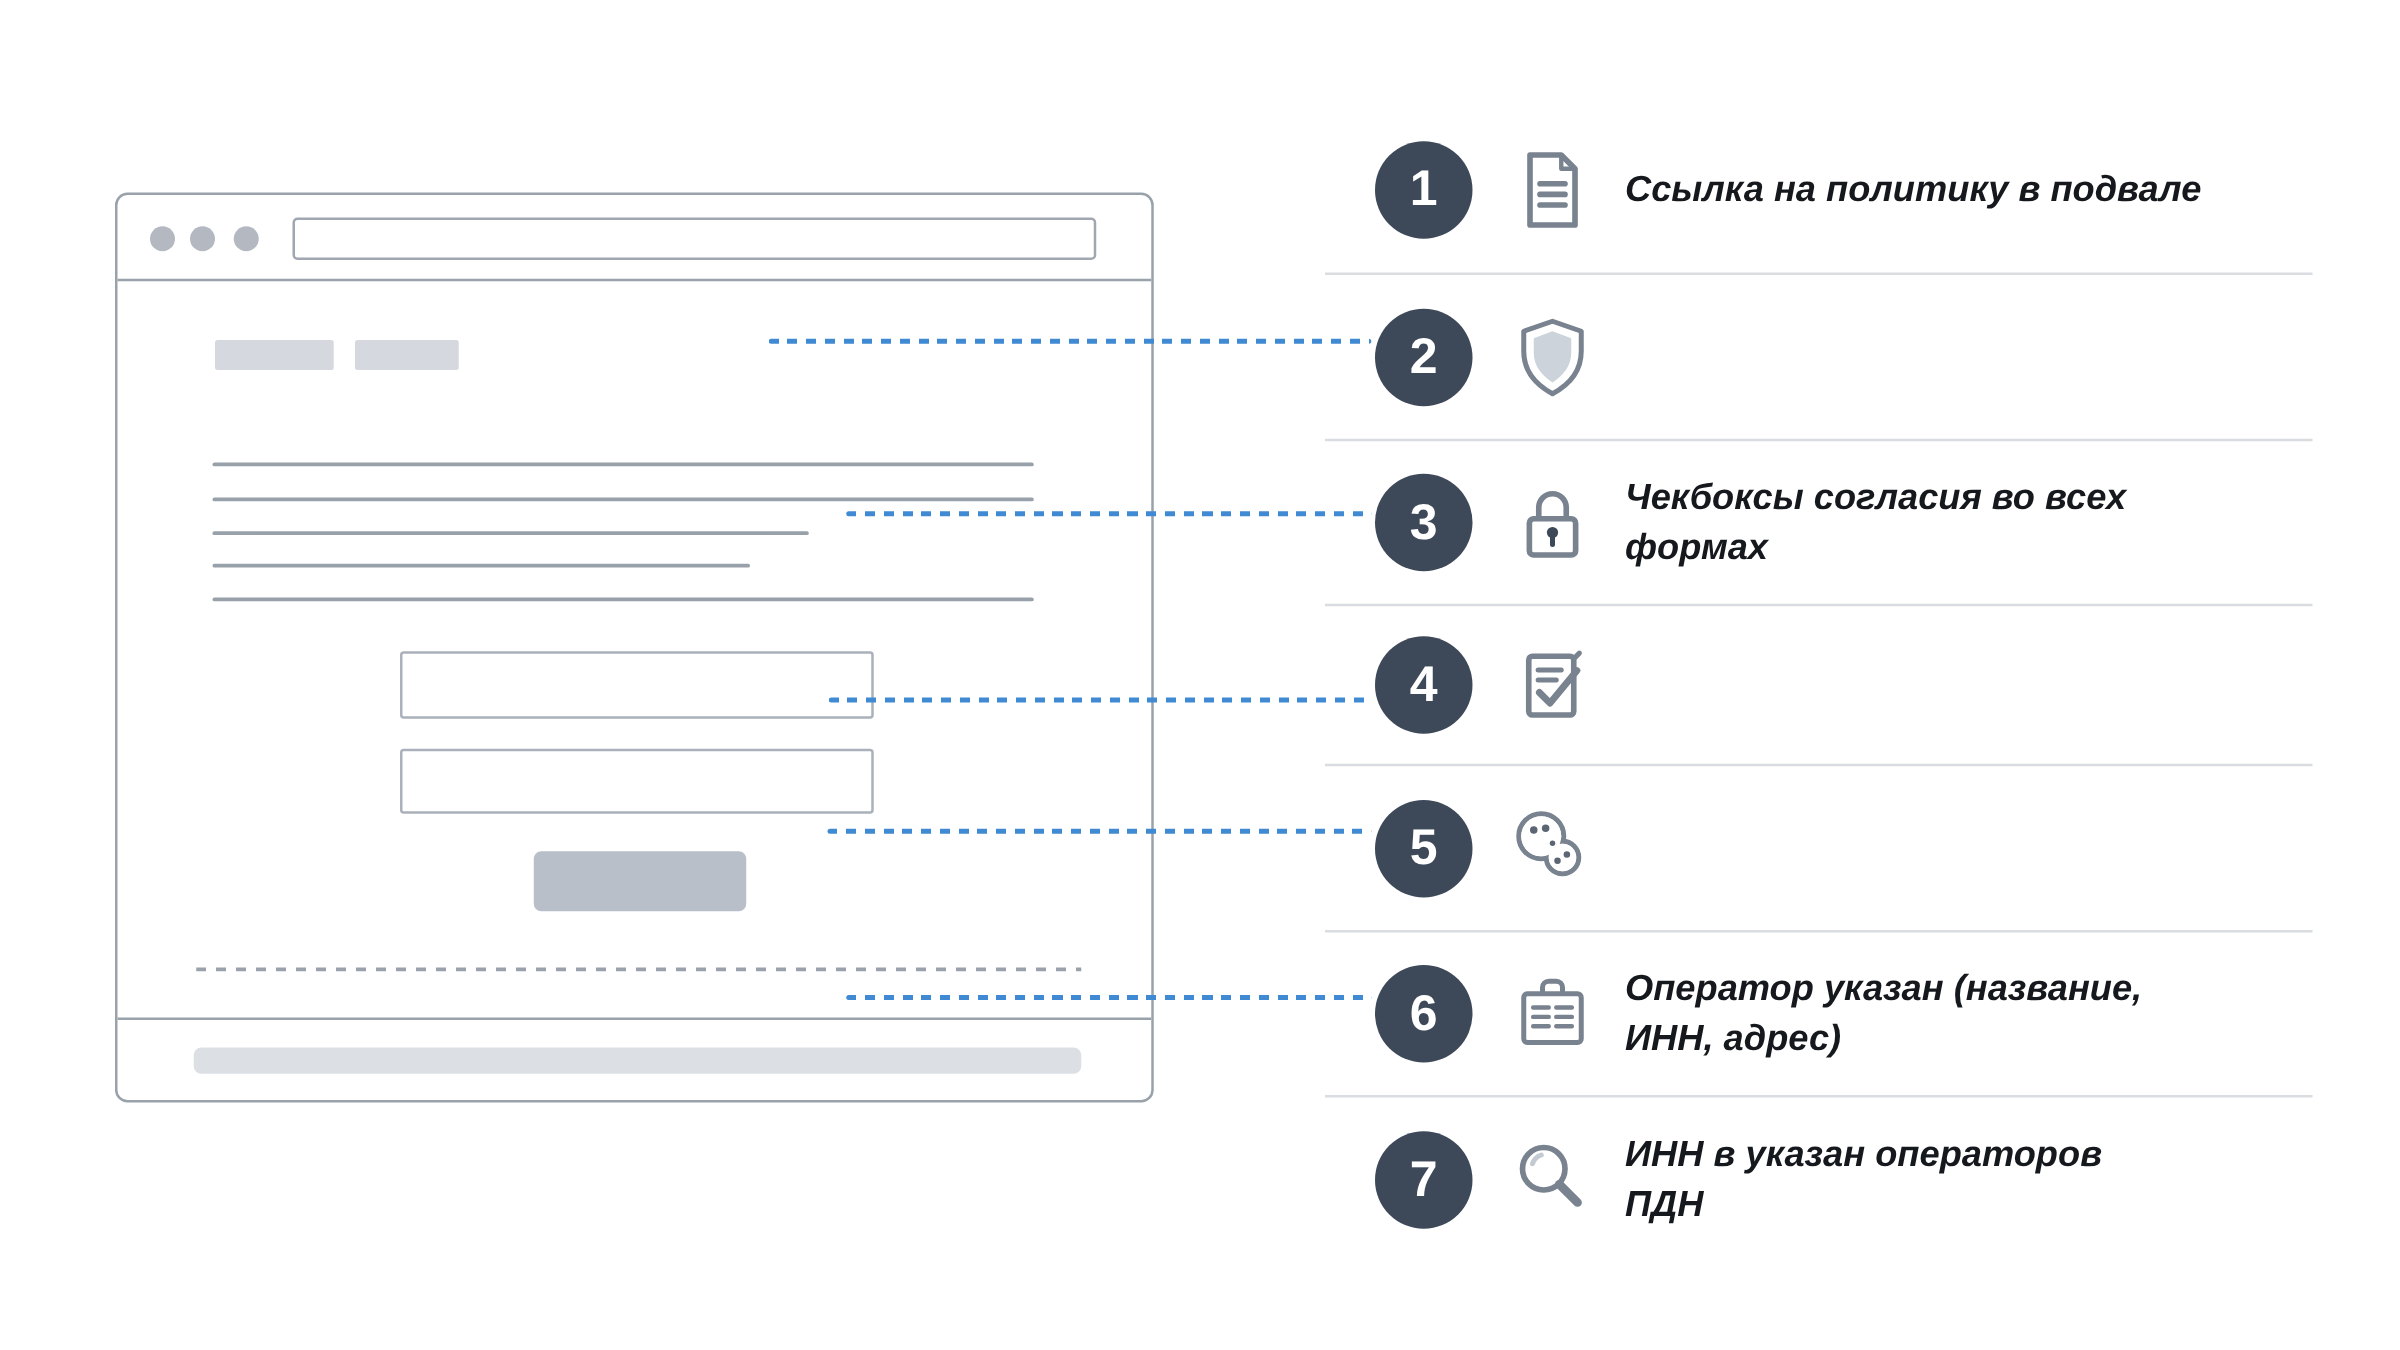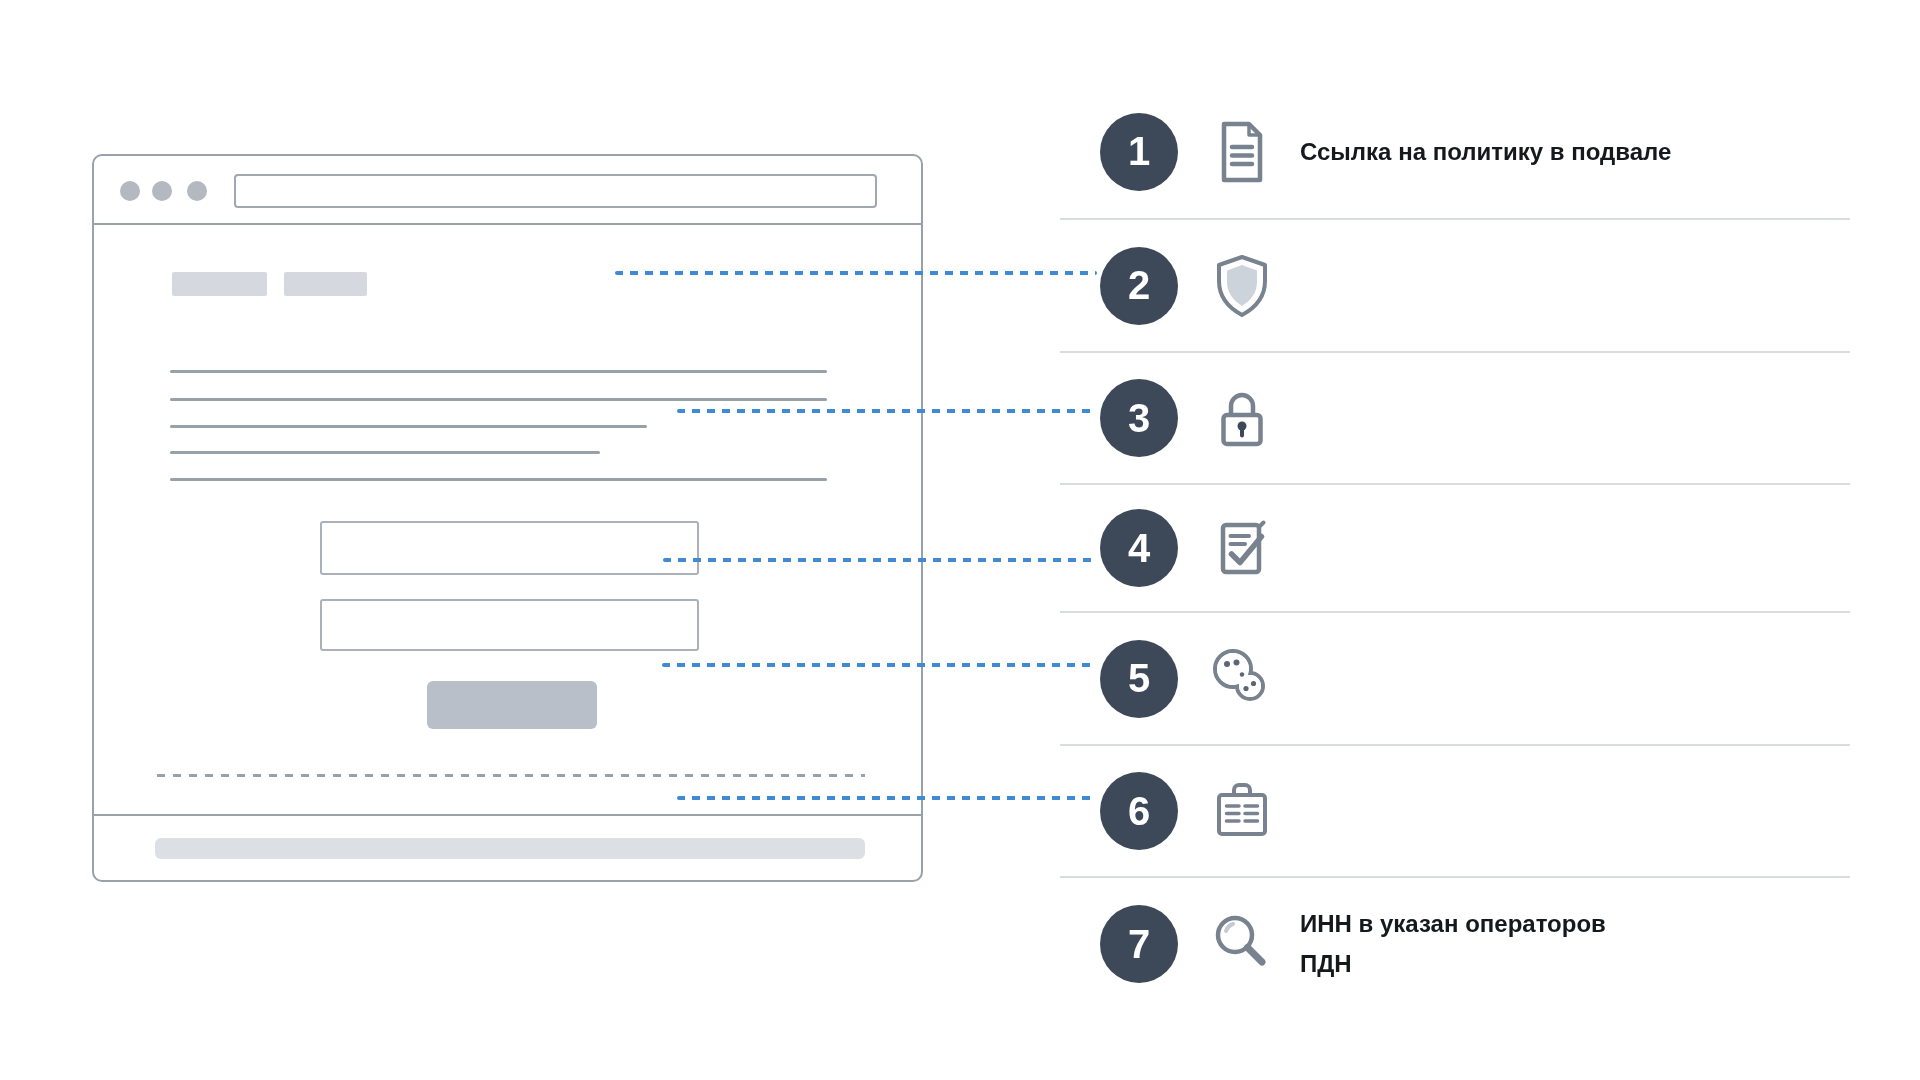--- a/index.html
+++ b/index.html
@@ -63,22 +63,22 @@
     width:78px;height:78px;border-radius:50%;background:#3d4858;
     display:flex;align-items:center;justify-content:center;
     color:#ffffff;font-size:40px;font-weight:700;
   }
   .iconbox{
     position:absolute;left:146px;top:50%;transform:translateY(-50%);
     width:72px;height:72px;display:flex;align-items:center;justify-content:center;
   }
   .label{
     position:absolute;left:240px;top:50%;transform:translateY(-50%);
-    width:545px;color:#15181c;font-size:24px;line-height:40px;font-weight:700;
-    white-space:pre-line;letter-spacing:0;
+    width:545px;color:#15181c;font-size:29px;line-height:40px;font-weight:700;
+    white-space:pre-line;letter-spacing:0;font-style:italic;
   }
   svg{display:block}
 </style>
 </head>
 <body>
 
 <div class="window">
   <div class="topbar">
     <div class="dot d1"></div>
     <div class="dot d2"></div>
@@ -145,20 +145,22 @@
       <span>3</span>
     </div>
     <div class="iconbox">
       <svg width="72" height="72" viewBox="0 0 72 72" fill="none">
         <path d="M25 34 V24 a11 11 0 0 1 22 0 V34" stroke="#79828f" stroke-width="4.5" fill="none" stroke-linecap="round"></path>
         <rect x="17.5" y="33" width="37" height="29" rx="3.5" stroke="#79828f" stroke-width="4.5" fill="#fff"></rect>
         <circle cx="36" cy="44" r="4.5" fill="#3d4858"></circle>
         <path d="M36 46 V53.5" stroke="#3d4858" stroke-width="4" stroke-linecap="round"></path>
       </svg>
     </div>
+    <div class="label">Чекбоксы согласия во всех
+формах</div>
   </div>
 
   <div class="row r4 sep">
     <div class="stepcircle">
       <span>4</span>
     </div>
     <div class="iconbox">
       <svg width="72" height="72" viewBox="0 0 72 72" fill="none">
         <rect x="17" y="13" width="36" height="47" rx="3" stroke="#79828f" stroke-width="4.5" fill="#fff"></rect>
         <path d="M24.5 24 H43 M24.5 32 H39" stroke="#79828f" stroke-width="4" stroke-linecap="round"></path>
@@ -192,20 +194,22 @@
       <span>6</span>
     </div>
     <div class="iconbox">
       <svg width="72" height="72" viewBox="0 0 72 72" fill="none">
         <path d="M28 24 V15 a5 5 0 0 1 5 -5 h6 a5 5 0 0 1 5 5 V24" stroke="#79828f" stroke-width="4" fill="none" stroke-linecap="round"></path>
         <rect x="13" y="20" width="46" height="39" rx="3" stroke="#79828f" stroke-width="4" fill="#fff"></rect>
         <path d="M20.5 31 H33 M20.5 38.5 H33 M20.5 46 H33" stroke="#79828f" stroke-width="3.5" stroke-linecap="round"></path>
         <path d="M39 31 H51.5 M39 38.5 H51.5 M39 46 H51.5" stroke="#79828f" stroke-width="3.5" stroke-linecap="round"></path>
       </svg>
     </div>
+    <div class="label">Оператор указан (название,
+ИНН, адрес)</div>
   </div>
 
   <div class="row r7">
     <div class="stepcircle">
       <span>7</span>
     </div>
     <div class="iconbox">
       <svg width="72" height="72" viewBox="0 0 72 72" fill="none">
         <circle cx="29" cy="27" r="17" stroke="#79828f" stroke-width="4.5" fill="#fff"></circle>
         <path d="M20 23 a11 11 0 0 1 7 -7" stroke="#c3cad2" stroke-width="4" fill="none" stroke-linecap="round"></path>

